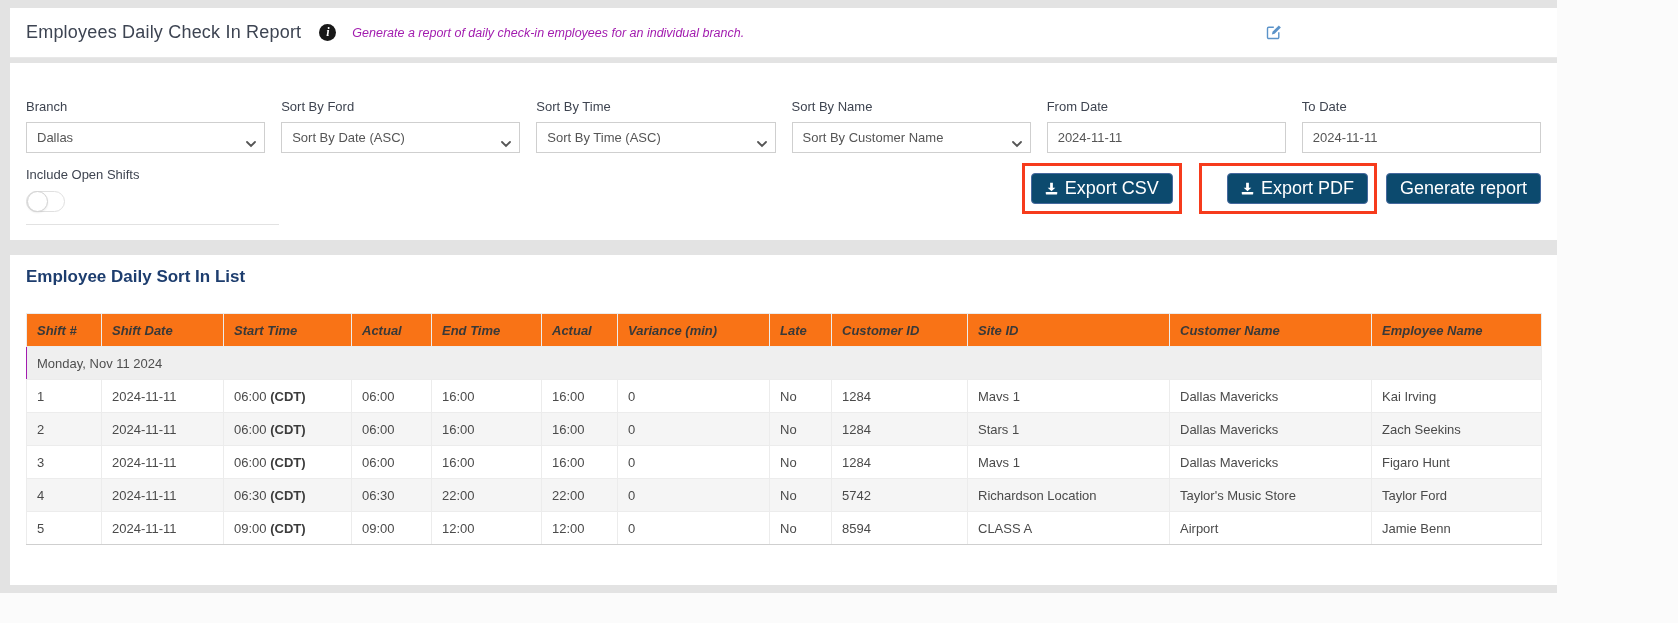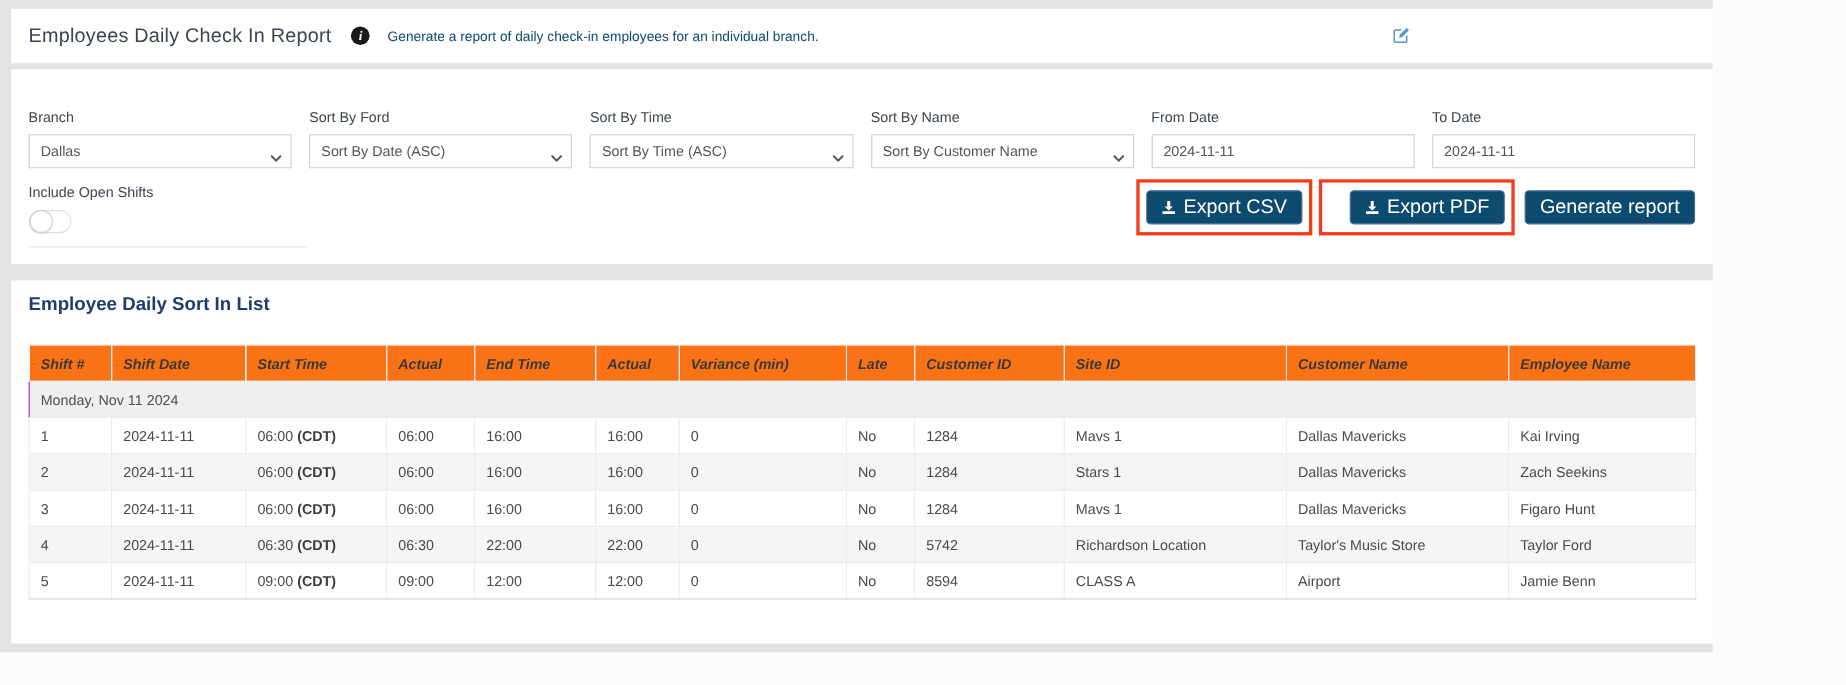--- a/index.html
+++ b/index.html
@@ -18,21 +18,21 @@
     position:relative; height:50px; display:flex; align-items:center;
     padding:0 16px; margin-bottom:5px; border-bottom:1px solid #e8e8e8;
   }
   .page-title { font-size:18px; color:#3d4452; letter-spacing:.2px; }
   .info-icon {
     width:17px; height:17px; border-radius:50%; background:#191919; color:#fff;
     display:inline-flex; align-items:center; justify-content:center;
     font-size:12px; font-weight:bold; margin:0 16px 0 18px; flex:0 0 auto;
     font-family:"Liberation Serif",serif; font-style:italic;
   }
-  .page-desc { font-size:12.5px; color:#0c4a6e; }
+  .page-desc { font-style:italic; font-size:12.5px; color:#a21caf; }
   .edit-btn { position:absolute; left:1256px; top:16px; cursor:pointer; background:none; border:none; padding:0; line-height:0; }
 
   
   .search-card { padding:14px 16px 0 16px; height:177px; margin-bottom:15px; }
   .section-heading { font-size:17px; font-weight:bold; color:#1d3d6e; }
   .fields-grid { display:grid; grid-template-columns:repeat(6,1fr); column-gap:16px; margin-top:22px; }
   .field-label { display:block; font-size:13px; color:#3e4450; margin-bottom:8px; }
   .sel { position:relative; }
   select, .text-input {
     width:100%; height:31px; border:1px solid #cfcfcf; border-radius:0;
@@ -48,21 +48,21 @@
   .toggle {
     margin-top:9px; width:39px; height:21px; border-radius:11px;
     background:#fff; border:1px solid #e0e0e0; position:relative; cursor:pointer;
   }
   .toggle .knob {
     position:absolute; left:0px; top:-1px; width:21px; height:21px; border-radius:50%;
     background:#fff; border:1px solid #d2d2d2; box-shadow:0 1px 2px rgba(0,0,0,.08);
   }
   .actions { margin-left:auto; display:flex; align-items:center; margin-top:-4px; }
   .annot { border:3px solid #f63b1c; padding:7px 6px; display:inline-flex; }
-  .annot + .annot { margin-left:6px;padding-left:25px; }
+  .annot + .annot { margin-left:17px;padding-left:25px; }
   .btn {
     background:#0c4a6e; color:#fff; border:1px solid #46699e; border-radius:4px;
     height:31px; padding:0 13px; font-size:18px; display:inline-flex;
     align-items:center; gap:7px; cursor:pointer;
     font-family:"Liberation Sans","DejaVu Sans",sans-serif; white-space:nowrap;
   }
   .btn-generate { margin-left:9px; }
 
   
   .list-card { padding:12px 16px 40px 16px; min-height:328px; }

